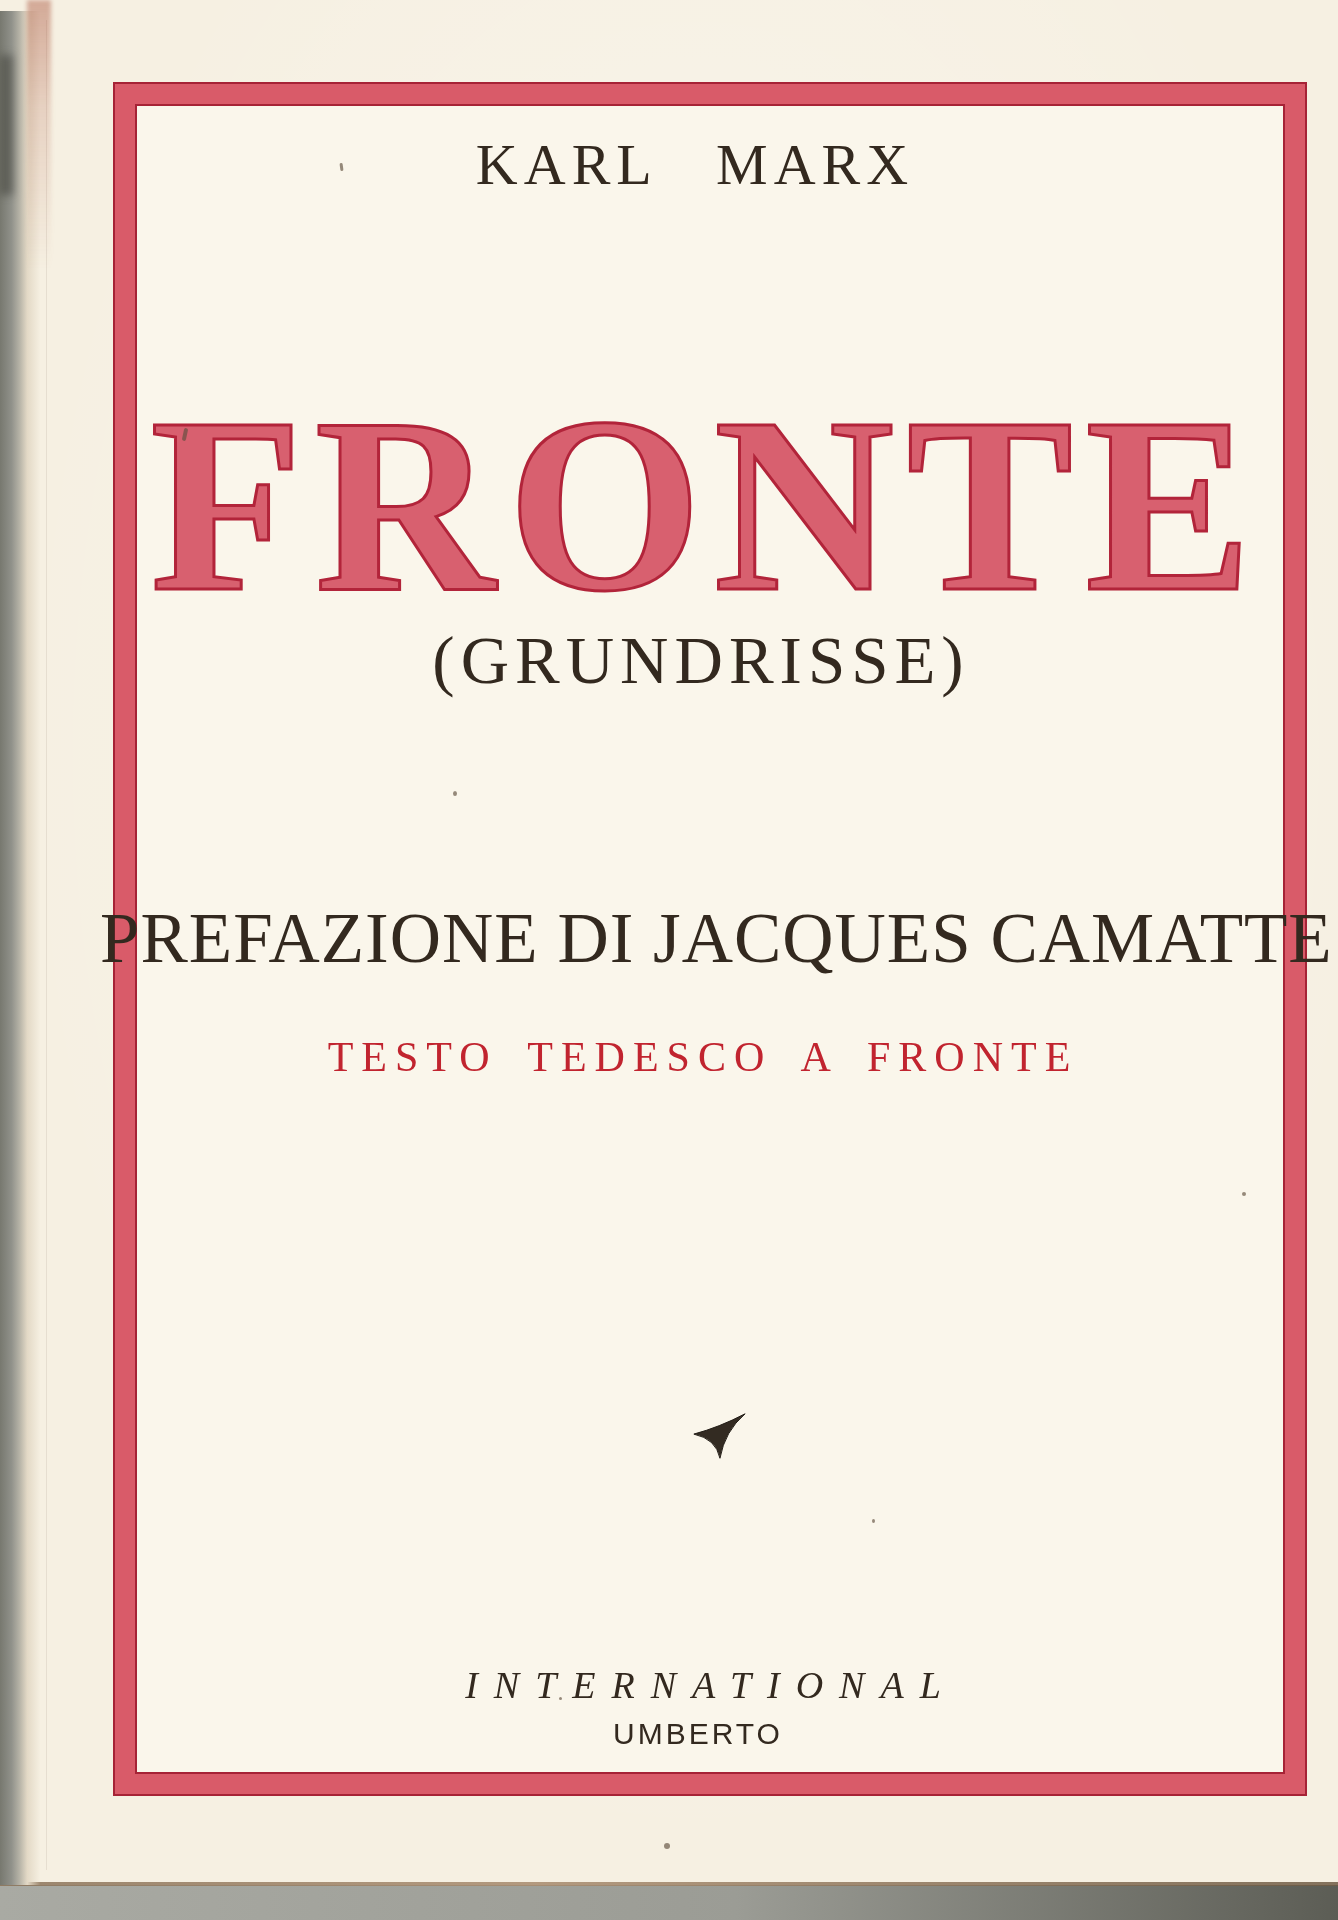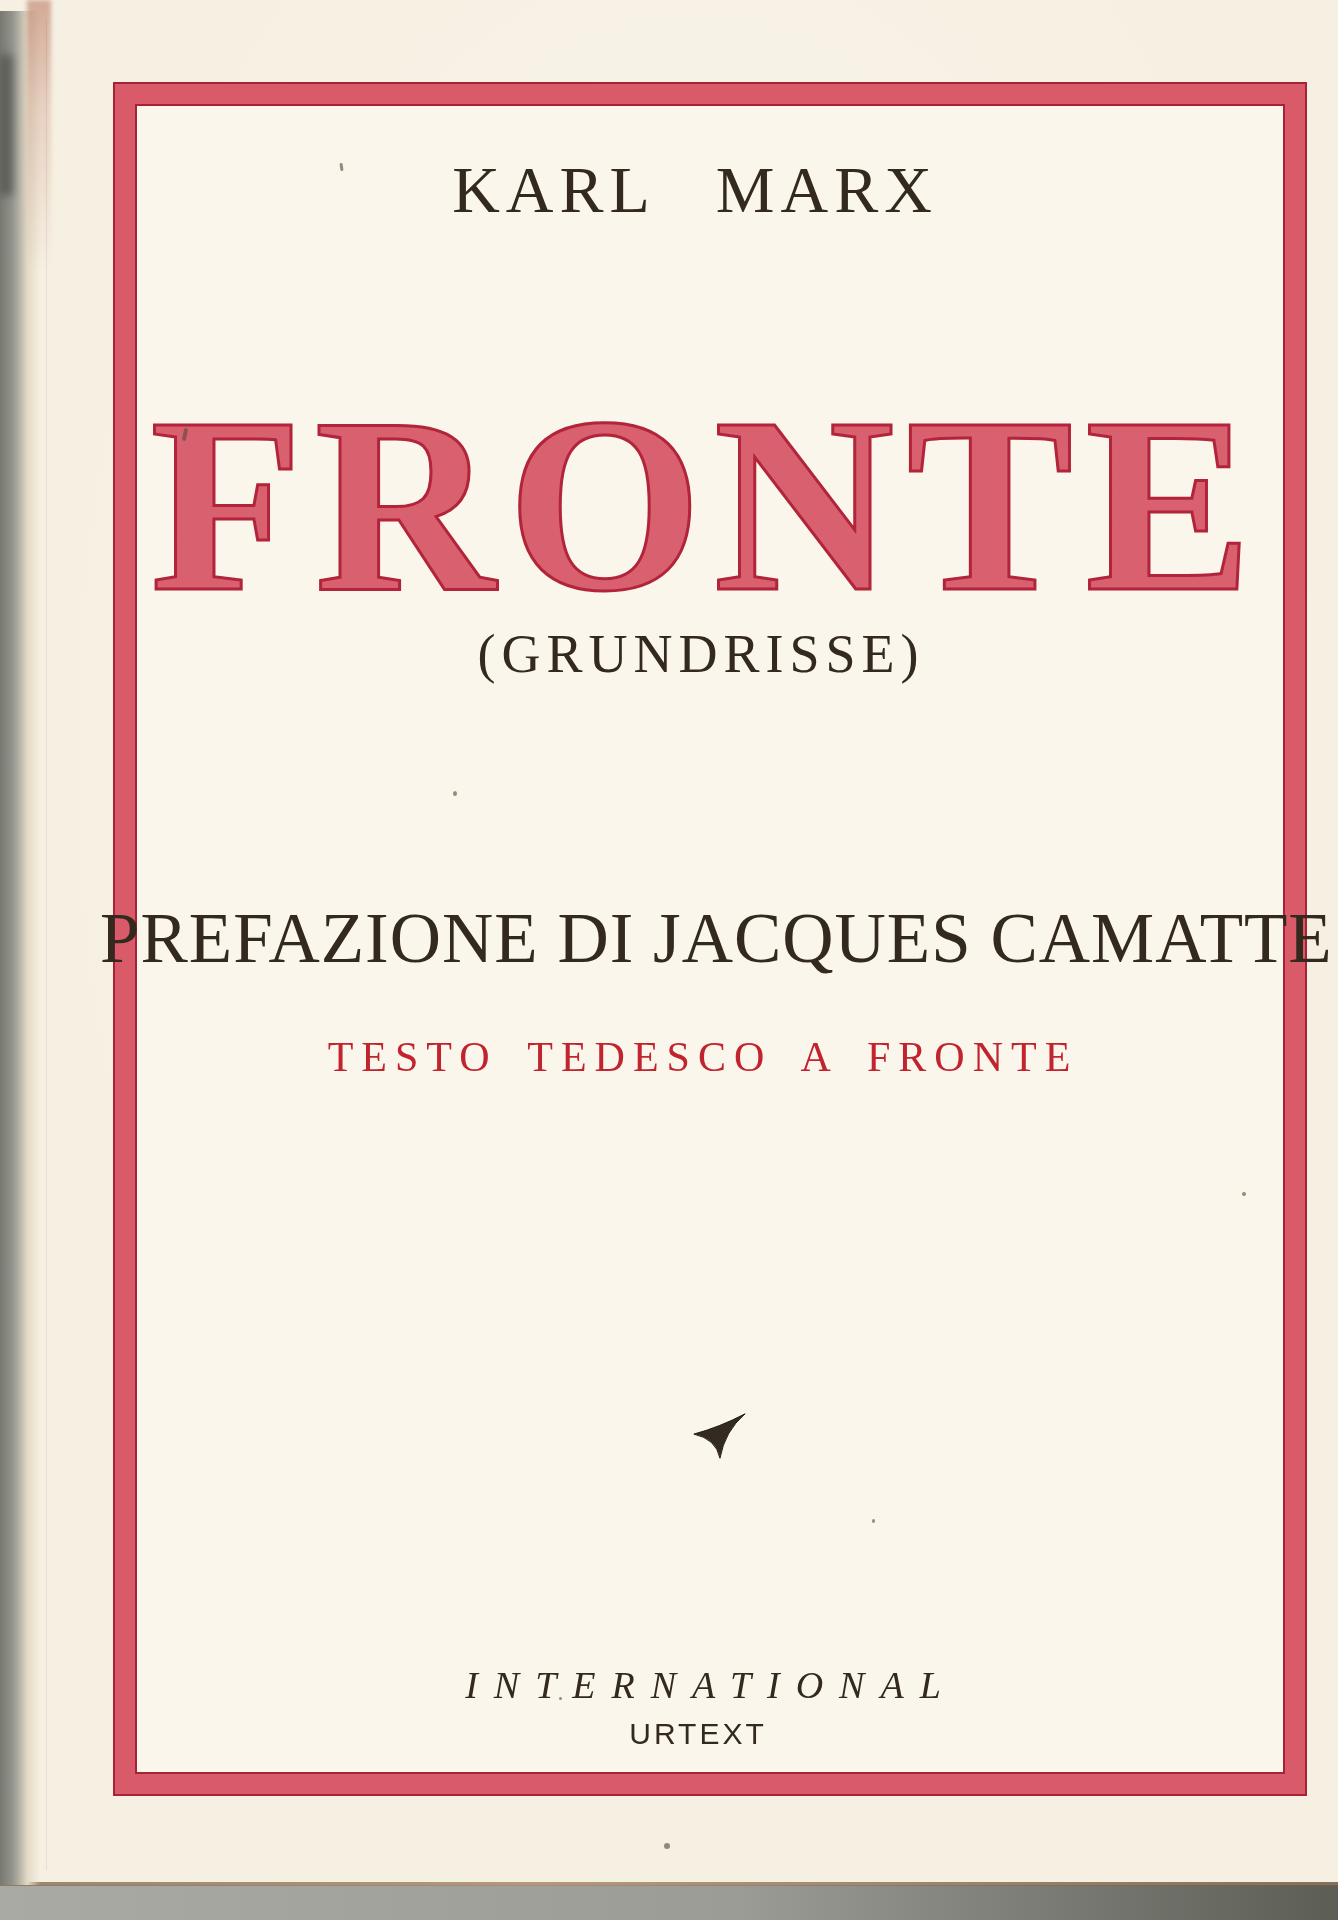--- a/index.html
+++ b/index.html
@@ -77,37 +77,37 @@
   
   .txt{
     position:absolute;
     left:100px; width:1190px;
     text-align:center;
     line-height:1;
     white-space:nowrap;
     color:var(--color-ink-dark,#33291f);
   }
   .author{
-    top:157px;
-    font-size:66px;
+    top:136px;
+    font-size:58px;
     letter-spacing:6px;
     word-spacing:40px;
   }
   .title{
     top:380px;
     font-size:250px;
     font-weight:700;
     letter-spacing:12px;
     padding-left:12px;
     color:var(--color-title-fill,#d8606f);
     -webkit-text-stroke:3px var(--color-title-stroke,#b2243a);
   }
   .subtitle{
     top:627px;
-    font-size:54px;
+    font-size:67px;
     letter-spacing:6px;
     padding-left:6px;
     font-family:Liberation Serif, serif;
   }
   .preface{
     top:903px;
     font-size:71px;
     letter-spacing:1px;
   }
   .translation{
@@ -180,21 +180,21 @@
   <div class="txt preface">PREFAZIONE DI JACQUES CAMATTE</div>
   <div class="txt note">TESTO TEDESCO A FRONTE</div>
 
   <div class="mark">
     <svg viewBox="0 0 60 60" xmlns="http://www.w3.org/2000/svg">
       <path d="M57,6 Q36,24 31,52 Q27,32 4,27 Q30,20 57,6 Z" fill="#332b22" stroke="#1f1a14" stroke-width="1"></path>
     </svg>
   </div>
 
   <div class="txt publisher">INTERNATIONAL</div>
-  <div class="txt publisher-city">URTEXT</div>
+  <div class="txt publisher-city">UMBERTO</div>
 
   <div class="speck s1"></div>
   <div class="speck s2"></div>
   <div class="speck s3"></div>
   <div class="speck s4"></div>
   <div class="speck s5"></div>
   <div class="speck s6"></div>
   <div class="speck s7"></div>
 
 </div>

